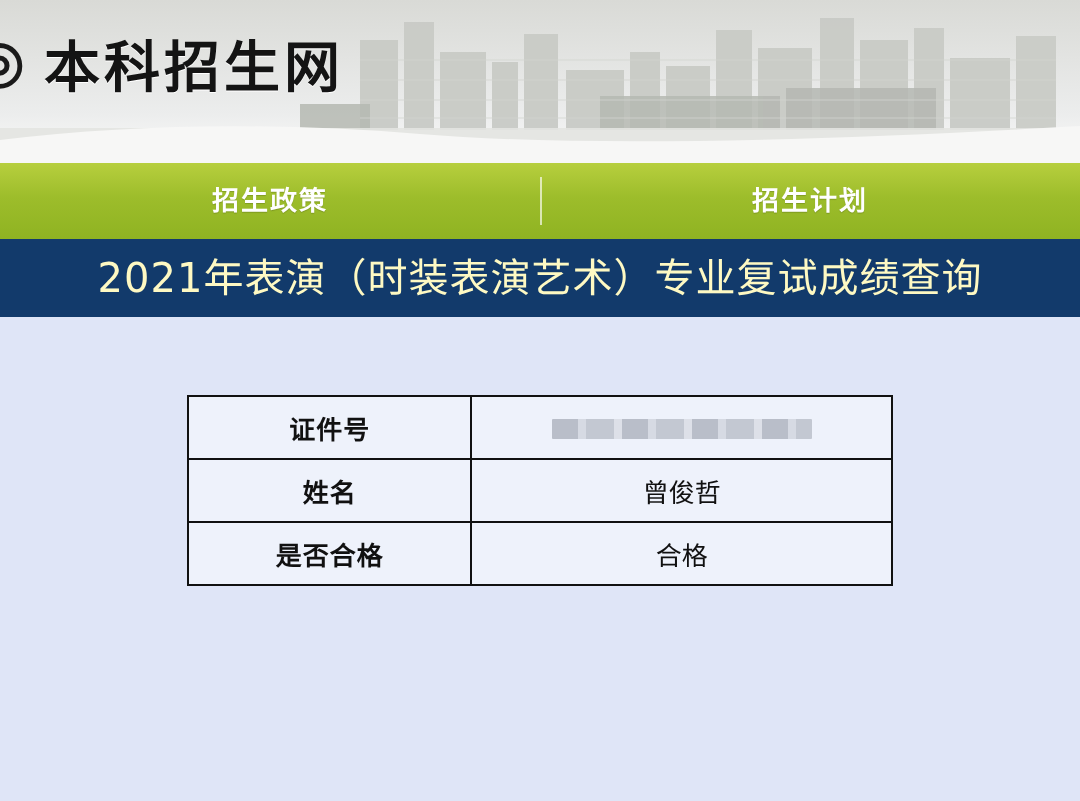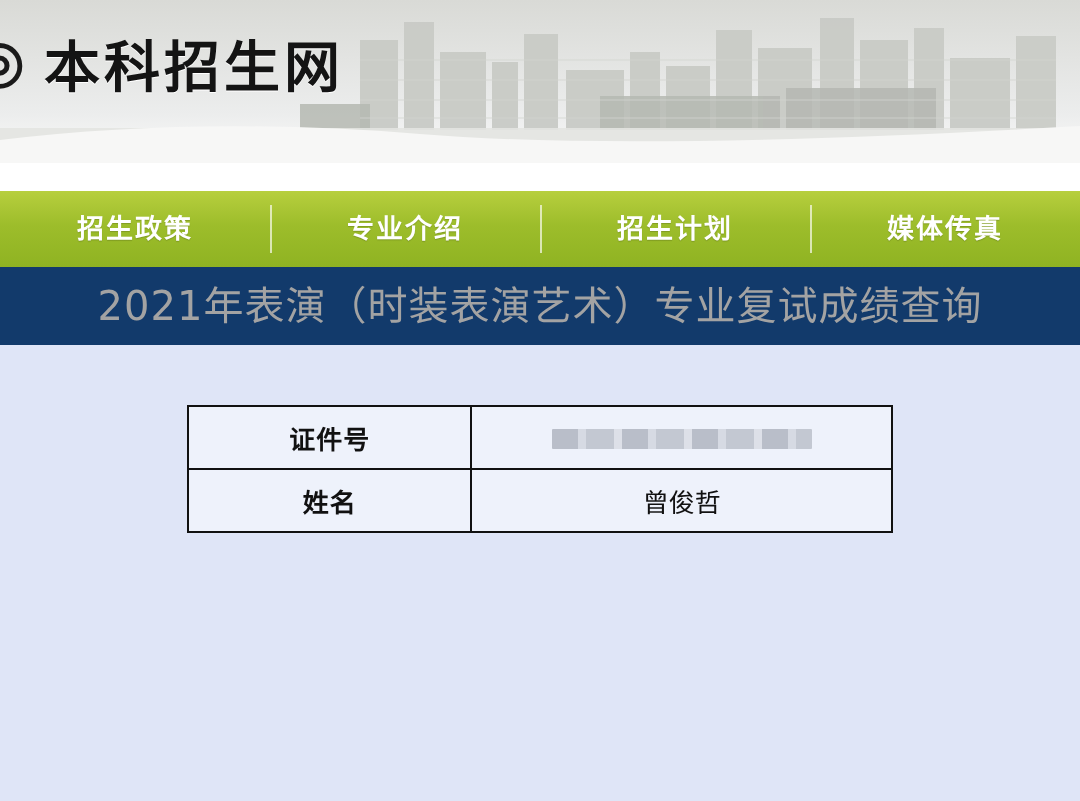--- a/index.html
+++ b/index.html
@@ -56,21 +56,20 @@
   }
 
   
   .navbar {
     position: relative;
     width: 1080px;
     height: 76px;
     background: linear-gradient(to bottom, #b7cf3e 0%, #9dbd2b 45%, #8fb322 100%);
     display: flex;
     align-items: center;
-    margin-top: 28px;
   }
   .nav-item {
     flex: 1 1 0;
     text-align: center;
     color: #ffffff;
     font-size: 27px;
     letter-spacing: 2px;
     font-weight: bold;
     line-height: 76px;
     white-space: nowrap;
@@ -92,34 +91,34 @@
   .title-bar {
     width: 1080px;
     height: 78px;
     background: #123a6b;
     display: flex;
     align-items: center;
     justify-content: center;
     overflow: hidden;
   }
   .title-bar-text {
-    color: #a3a3a3;
+    color: #fef9c3;
     font-size: 40px;
     line-height: 78px;
     letter-spacing: 1px;
     white-space: nowrap;
     font-family: "DejaVu Sans", "Liberation Sans", sans-serif;
   }
 
   
   .content {
     width: 1080px;
     height: 484px;
     background: #dfe5f7;
-    padding-top: 60px;
+    padding-top: 78px;
     box-sizing: border-box;
   }
   .result-table {
     width: 706px;
     margin: 0 auto;
     border-collapse: collapse;
     background: #eef2fb;
     border: 2px solid #111111;
   }
   .result-table td {
@@ -202,37 +201,39 @@
     </g>
     <path d="M0 140 Q 200 116 420 134 T 1080 126 L 1080 163 L 0 163 Z" fill="#f7f7f6"></path>
   </svg>
 
   <div class="logo-mark">⌾</div>
   <div class="banner-title">本科招生网</div>
 </div>
 
 <nav class="navbar">
   <div class="nav-item">招生政策</div>
-  <div class="nav-item">专业介绍</div>
   <div class="nav-item">招生计划</div>
-  <div class="nav-item">媒体传真</div>
 </nav>
 
 <div class="title-bar">
   <div class="title-bar-text">2021年表演（时装表演艺术）专业复试成绩查询</div>
 </div>
 
 <div class="content">
   <table class="result-table">
     <tbody>
       <tr>
         <td class="label">证件号</td>
         <td class="value">
           <span class="redacted"></span>
         </td>
       </tr>
       <tr>
         <td class="label">姓名</td>
         <td class="value">曾俊哲</td>
       </tr>
+      <tr>
+        <td class="label">是否合格</td>
+        <td class="value">合格</td>
+      </tr>
     </tbody>
   </table>
 </div>
 
 </body></html>

